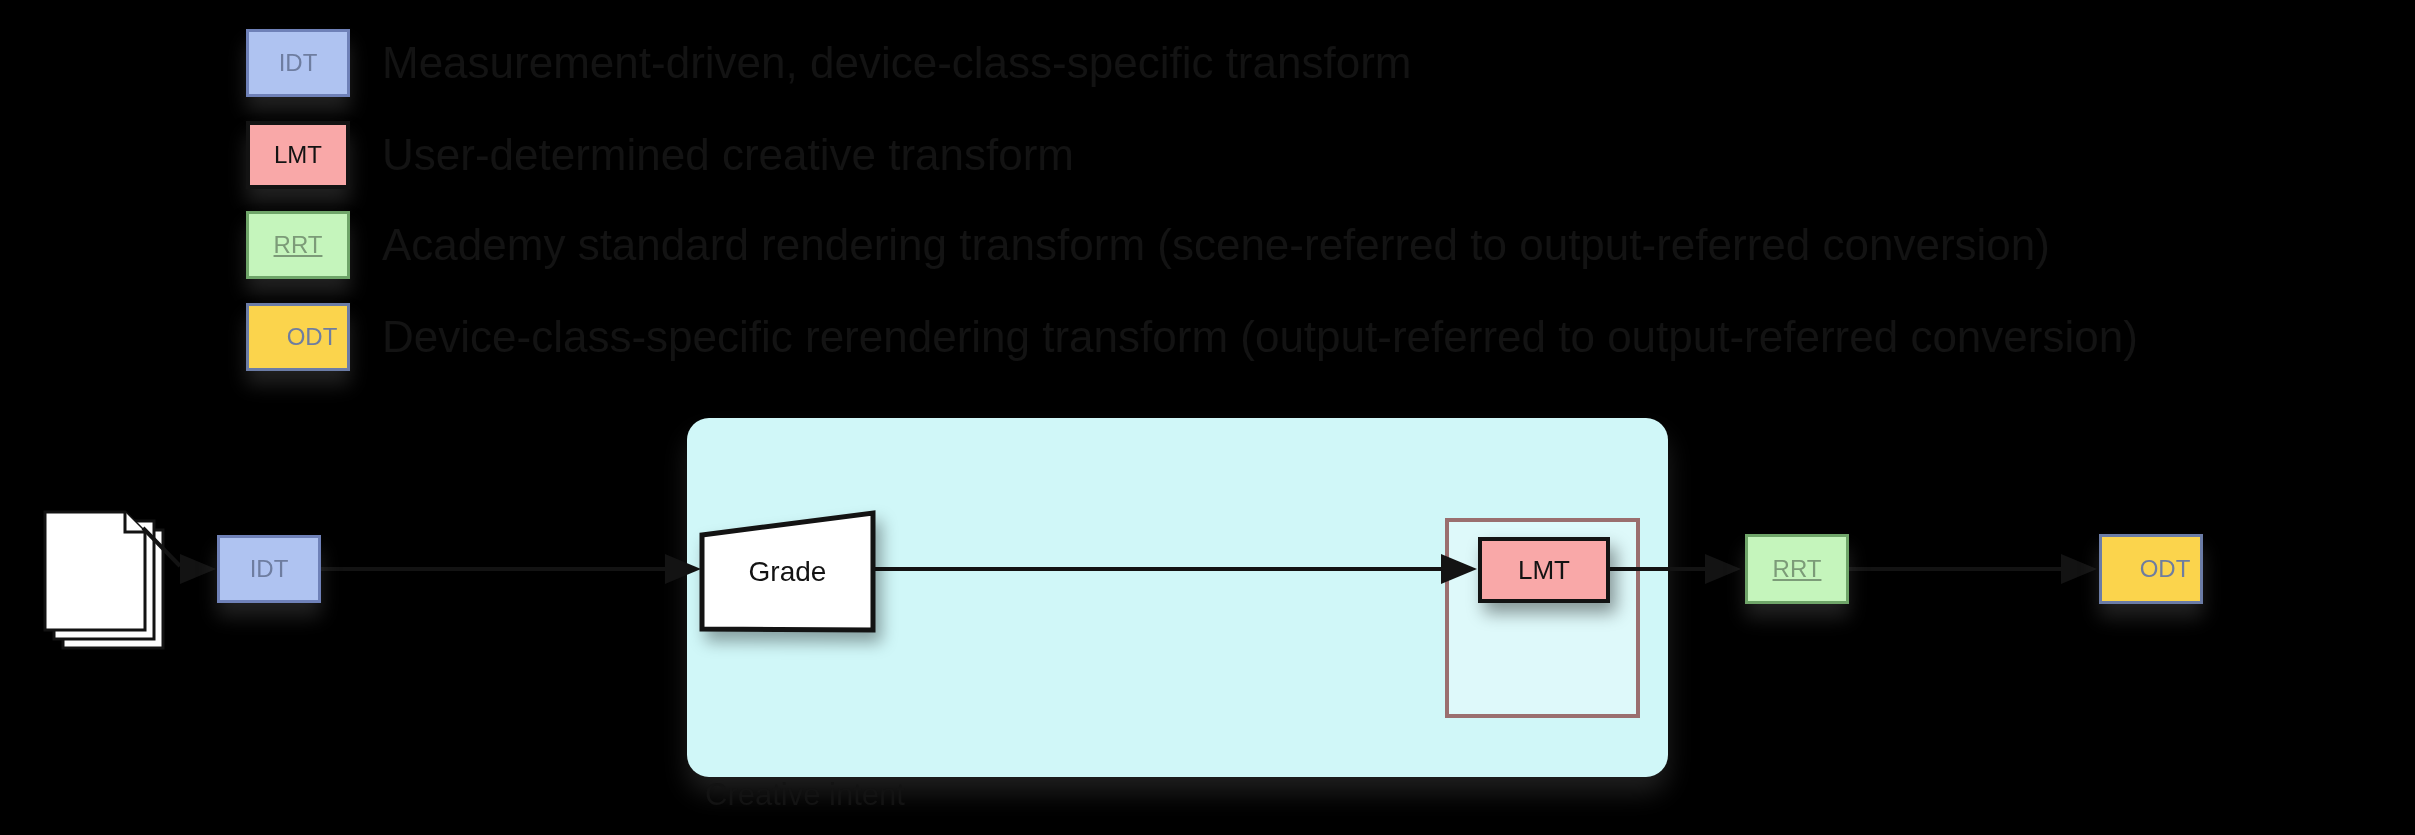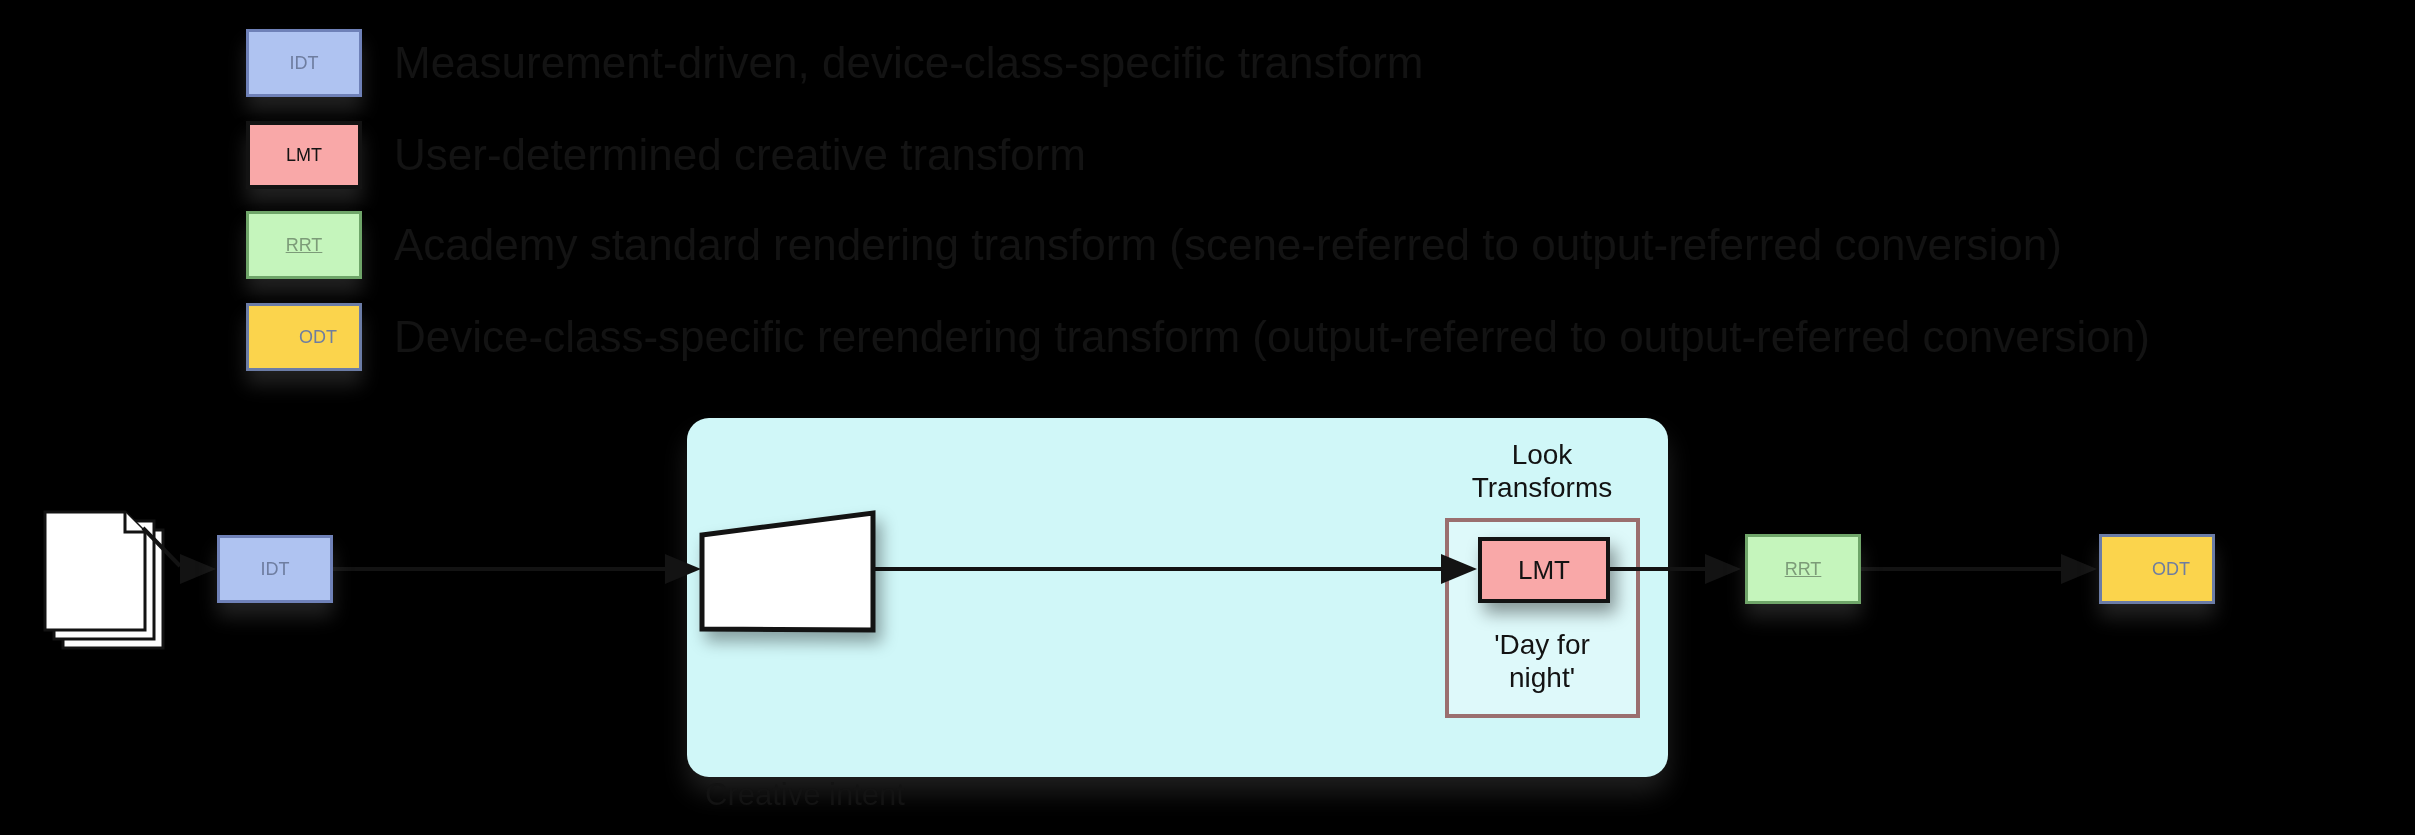--- a/index.html
+++ b/index.html
@@ -9,23 +9,23 @@
     font-family:"Liberation Sans", sans-serif;
   }
   
   .legend-row{position:absolute;left:246px;display:flex;align-items:center;height:68px;}
   .legend-desc{
     margin-left:32px;font-size:44px;letter-spacing:0;
     color:var(--ink);white-space:nowrap;
   }
   
   .chip{
-    box-sizing:border-box;width:116px;height:68px;
+    box-sizing:border-box;width:104px;height:68px;
     display:flex;align-items:center;justify-content:center;
-    font-size:18px;
+    font-size:24px;
     box-shadow:0 14px 18px 0 rgba(95,95,95,0.35);
     text-align:center;
   }
   .chip-idt{background:var(--idt_fill);border:3px solid var(--idt_border);color:var(--idt_text);}
   .chip-lmt{background:var(--lmt_fill);border:4px solid var(--ink);color:var(--ink);}
   .chip-rrt{background:var(--rrt_fill);border:3px solid var(--rrt_border);color:var(--rrt_text);text-decoration:underline;}
   .chip-odt{background:var(--odt_fill);border:3px solid var(--odt_border);color:var(--odt_text);padding-left:28px;}
   .flow-box{position:absolute;z-index:4;}
   
   .cyan-panel{
@@ -132,19 +132,16 @@
   <div class="lmt-box">
     <span>LMT</span>
   </div>
   <div class="chip chip-rrt flow-box" style="left:1745px;top:534px;height:70px">
     <span>RRT</span>
   </div>
   <div class="chip chip-odt flow-box" style="left:2099px;top:534px;height:70px">
     <span>ODT</span>
   </div>
 
-  <div class="lbl lbl-look">Look
-Transforms</div>
-  <div class="lbl lbl-day">'Day for
-night'</div>
+  <div class="lbl lbl-grade">Grade</div>
   <div class="lbl lbl-creative">Creative intent</div>
 
 </div>
 
 </body></html>

